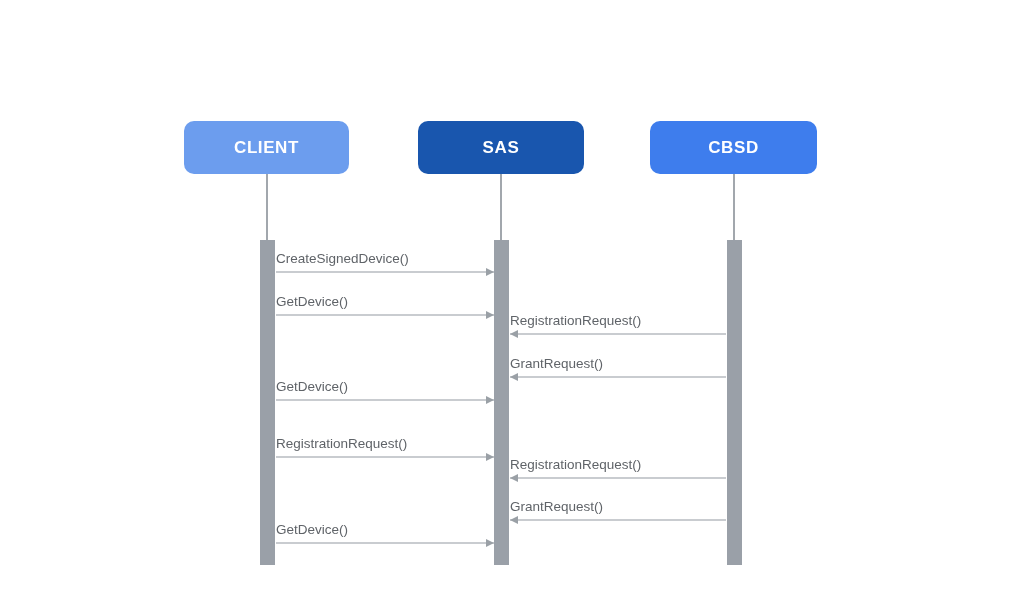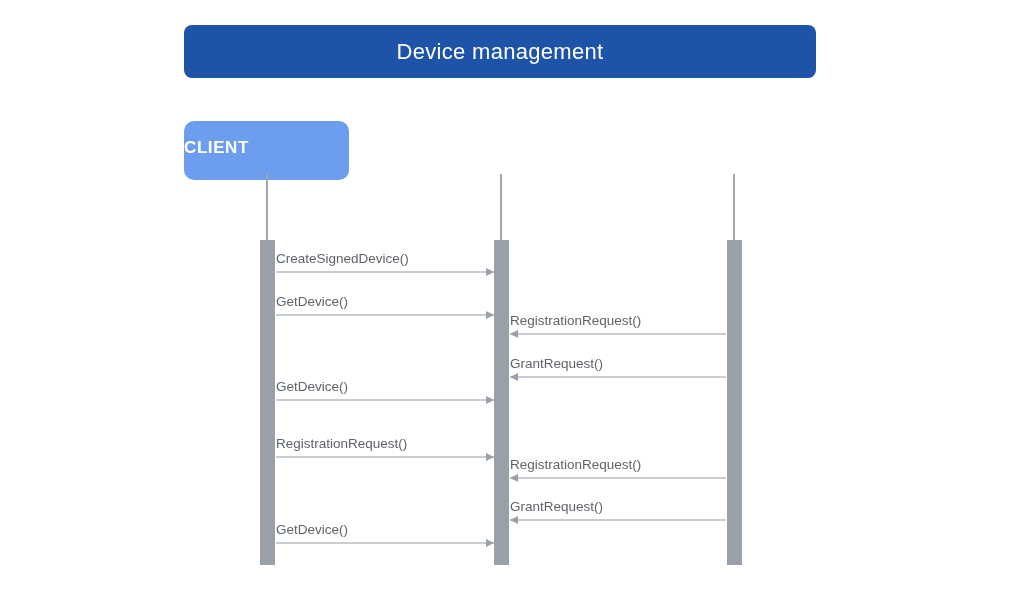--- a/index.html
+++ b/index.html
@@ -24,26 +24,27 @@
     font-weight: 500;
     text-align: center;
     line-height: 53px;
     letter-spacing: 0.3px;
   }
 
   
   .actor-box {
     position: absolute;
     top: 121px;
-    height: 59px;
+    height: 53px;
     border-radius: 10px;
     color: #ffffff;
     font-size: 17px;
     font-weight: bold;
     letter-spacing: 0.6px;
+    text-align: center;
     line-height: 53px;
   }
   .actor-client { left: 184px; width: 165px; }
   .actor-sas    { left: 418px; width: 166px; }
   .actor-cbsd   { left: 650px; width: 167px; }
 
   
   .lifeline {
     position: absolute;
     top: 174px;
@@ -91,23 +92,24 @@
     border-bottom: 4px solid transparent;
   }
   .msg-ltr .msg-arrow { right: 0; border-left: 8px solid #9aa0a6; }
   .msg-rtl .msg-arrow { left: 0;  border-right: 8px solid #9aa0a6; }
 </style>
 </head>
 <body>
 
 <div class="canvas">
 
-  <div class="title-banner" style="background-color: rgb(29, 84, 169);">Device management</div>
 
   <div class="actor-box actor-client" style="background-color: rgb(108, 157, 238);">CLIENT</div>
+  <div class="actor-box actor-sas" style="background-color: rgb(25, 86, 174);">SAS</div>
+  <div class="actor-box actor-cbsd" style="background-color: rgb(62, 125, 237);">CBSD</div>
 
   <div class="lifeline lifeline-client" style="background-color: rgb(162, 167, 173);"></div>
   <div class="lifeline lifeline-sas" style="background-color: rgb(162, 167, 173);"></div>
   <div class="lifeline lifeline-cbsd" style="background-color: rgb(162, 167, 173);"></div>
 
   <div class="activation activation-client" style="background-color: rgb(154, 160, 168);"></div>
   <div class="activation activation-sas" style="background-color: rgb(154, 160, 168);"></div>
   <div class="activation activation-cbsd" style="background-color: rgb(154, 160, 168);"></div>
 
   <div class="msg msg-ltr" style="top:271px">

